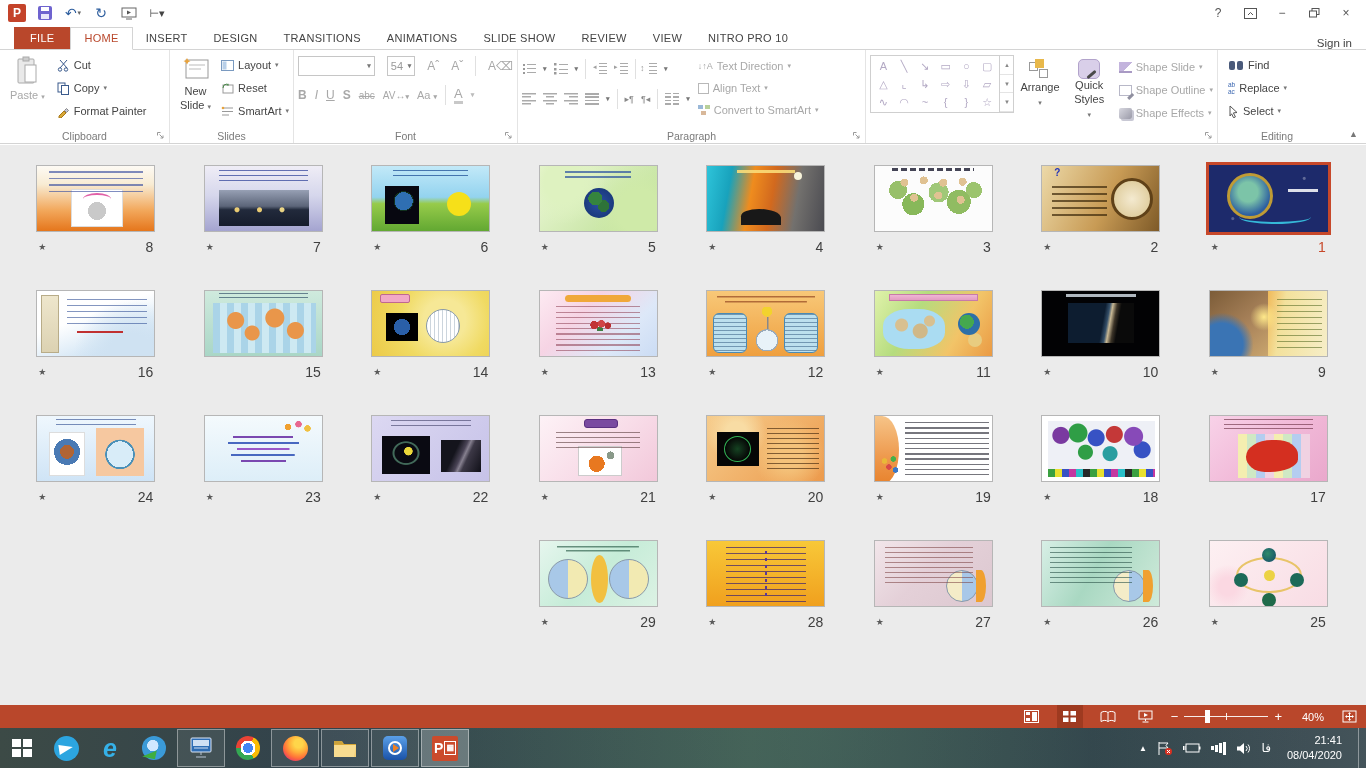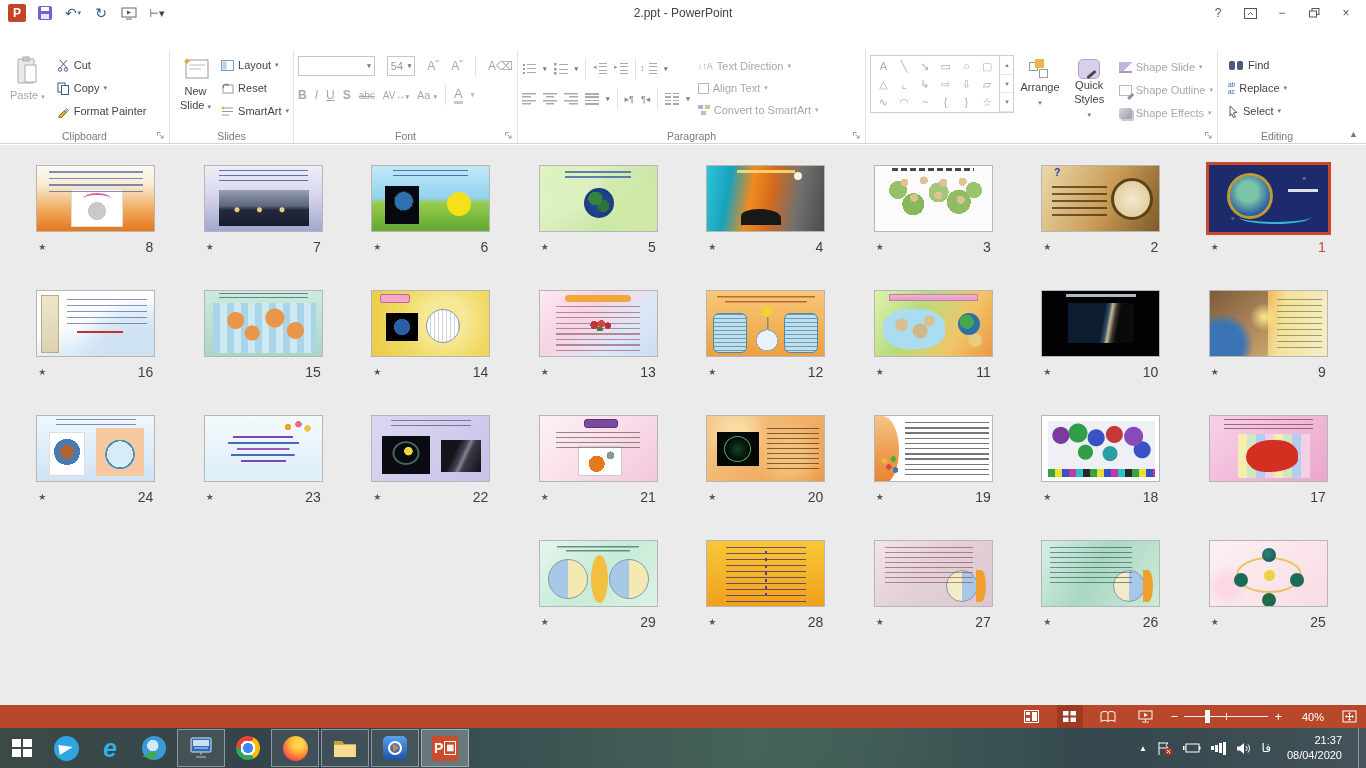--- a/index.html
+++ b/index.html
@@ -257,40 +257,54 @@
       <span class="qi">↻</span>
       <span class="qi">
         <svg width="16" height="13" viewBox="0 0 16 13">
             <rect x="1" y="1" width="14" height="9" fill="#fff" stroke="#666"></rect>
             <path d="M6 3.5l4 2-4 2z" fill="#555"></path>
             <path d="M5 12h6" stroke="#666"></path>
           </svg>
       </span>
       <span class="qi mono">⊢▾</span>
     </div>
-    <div class="title-text">2.ppt - PowerPoint</div>
     <div class="winbtns">
       <span class="winbtn">?</span>
       <span class="winbtn">
         <svg width="13" height="11" viewBox="0 0 13 11">
             <rect x="0.5" y="0.5" width="12" height="10" fill="none" stroke="#555"></rect>
             <path d="M4 7l2.5-2.5L9 7" fill="none" stroke="#555"></path>
           </svg>
       </span>
       <span class="winbtn">−</span>
       <span class="winbtn">
         <svg width="11" height="10" viewBox="0 0 11 10">
             <rect x="3" y="0.5" width="7" height="6" fill="none" stroke="#555"></rect>
             <rect x="0.5" y="3" width="7" height="6" fill="#fff" stroke="#555"></rect>
           </svg>
       </span>
       <span class="winbtn">×</span>
     </div>
   </div>
 
+  <div class="tabrow">
+    <div style="display:flex;align-items:flex-end">
+        <div class="tab file">FILE</div>
+        <div class="tab active">HOME</div>
+        <div class="tab">INSERT</div>
+        <div class="tab">DESIGN</div>
+        <div class="tab">TRANSITIONS</div>
+        <div class="tab">ANIMATIONS</div>
+        <div class="tab">SLIDE SHOW</div>
+        <div class="tab">REVIEW</div>
+        <div class="tab">VIEW</div>
+        <div class="tab">NITRO PRO 10</div>
+      </div>
+    <span class="signin">Sign in</span>
+  </div>
 
   <div class="ribbon">
 
     <div class="rgroup" style="width:170px">
       <div class="rbody">
         <div class="bigbtn dis">
           <svg class="bicon" width="24" height="30" viewBox="0 0 24 30">
               <rect x="3" y="3" width="16" height="24" rx="1" fill="#e9e9e9" stroke="#aaa"></rect>
               <rect x="8" y="1" width="6" height="4" fill="#ccc" stroke="#aaa"></rect>
               <rect x="10" y="9" width="11" height="17" fill="#fff" stroke="#aaa"></rect>
@@ -1012,20 +1026,20 @@
           <b style="height:13px"></b>
         </span>
       <span class="ti">
         <svg width="16" height="13" viewBox="0 0 16 13">
             <path d="M1 4.5h3l4-3.5v11l-4-3.5H1z" fill="#fff"></path>
             <path d="M10 4a3.5 3.5 0 010 5M12 2.5a6 6 0 010 8" fill="none" stroke="#fff"></path>
           </svg>
       </span>
       <span class="lang-fa">فا</span>
       <div class="clock">
-        <span>21:37</span>
+        <span>21:41</span>
         <span>08/04/2020</span>
       </div>
       <span class="showdesk"></span>
     </div>
   </div>
 
 </div>
 
 </body></html>

